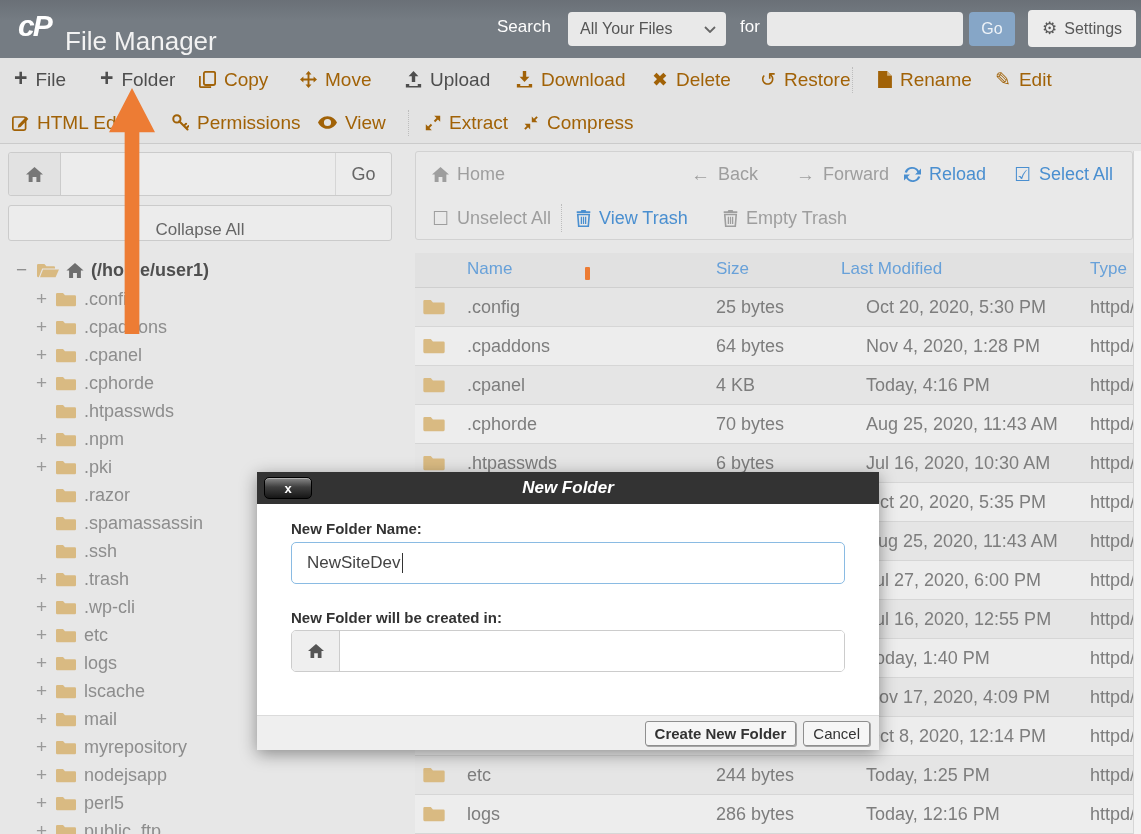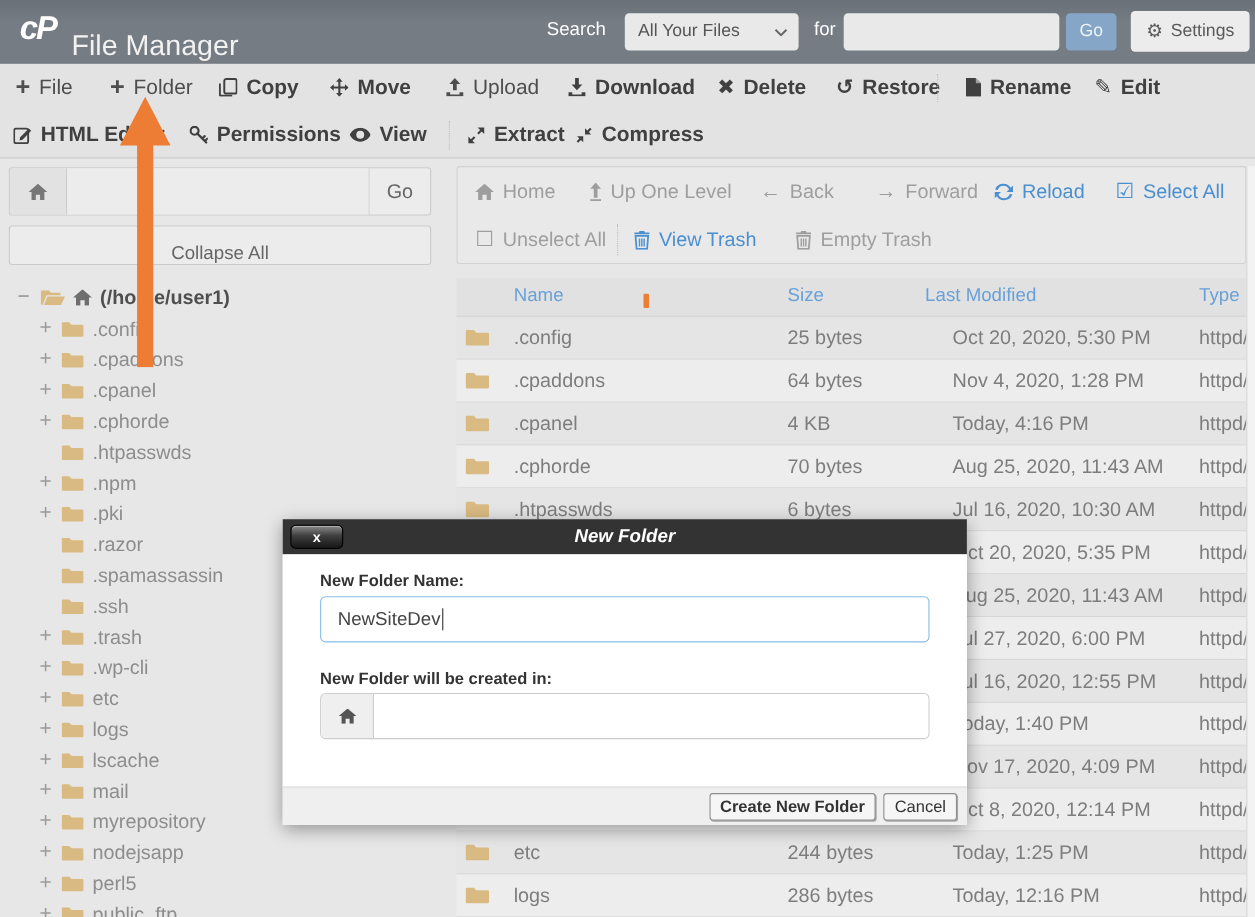--- a/index.html
+++ b/index.html
@@ -26,21 +26,21 @@
   .setbtn{position:absolute;left:1028px;top:10px;width:108px;height:37px;background:#ececec;
     border-radius:4px;color:#595959;font-size:16px;display:flex;align-items:center;justify-content:center;gap:7px;}
   .setbtn .gear{font-size:17px;}
 
   
   .toolbar{position:absolute;left:0;top:58px;width:100%;height:86px;background:#e3e3e3;
     border-bottom:1px solid #cbcbcb;z-index:8;}
   .trow{position:absolute;left:0;right:0;height:43px;}
   .trow.r1{top:0;} .trow.r2{top:43px;}
   .titem{position:absolute;top:0;height:43px;display:flex;align-items:center;gap:8px;font-size:19px;white-space:nowrap;}
-  .titem.en{color:#4e4e4e;} .titem.dis{color:#404040;font-weight:bold;}
+  .titem.en{color:#4e4e4e;} .titem.dis{color:#a16207;}
   .tplus{font-size:23px;font-weight:bold;line-height:1;margin-top:-2px;}
   .tglyph{font-size:19px;line-height:1;}
   .tdiv{position:absolute;top:9px;height:26px;border-left:1px dotted #bdbdbd;}
 
   
   .pathgroup{position:absolute;left:8px;top:152px;width:384px;height:44px;background:#ececec;
     border:1px solid #cbcbcb;border-radius:3px;display:flex;z-index:5;}
   .pg-home{width:52px;background:#e2e2e2;border-right:1px solid #cbcbcb;display:flex;align-items:center;
     justify-content:center;color:#777;border-radius:3px 0 0 3px;}
   .pg-input{flex:1;border:none;background:#ececec;font-size:16px;color:#555;padding:0 8px;min-width:0;}
@@ -467,26 +467,20 @@
     </div>
 
   <div class="fnav">
     <div class="nrow n1" id="nrow1">
         <span class="nitem gray" style="left: 16px;">
           <svg width="17" height="15">
             <use href="#i-house"></use>
           </svg>
           <span>Home</span>
         </span>
-        <span class="nitem gray" style="left: 120px;">
-          <svg width="11" height="17">
-            <use href="#i-lvl"></use>
-          </svg>
-          <span>Up One Level</span>
-        </span>
         <span class="nitem gray" style="left: 275px;">
           <span class="nglyph">←</span>
           <span>Back</span>
         </span>
         <span class="nitem gray" style="left: 380px;">
           <span class="nglyph">→</span>
           <span>Forward</span>
         </span>
         <span class="nitem blue" style="left: 488px;">
           <svg width="17" height="17">

